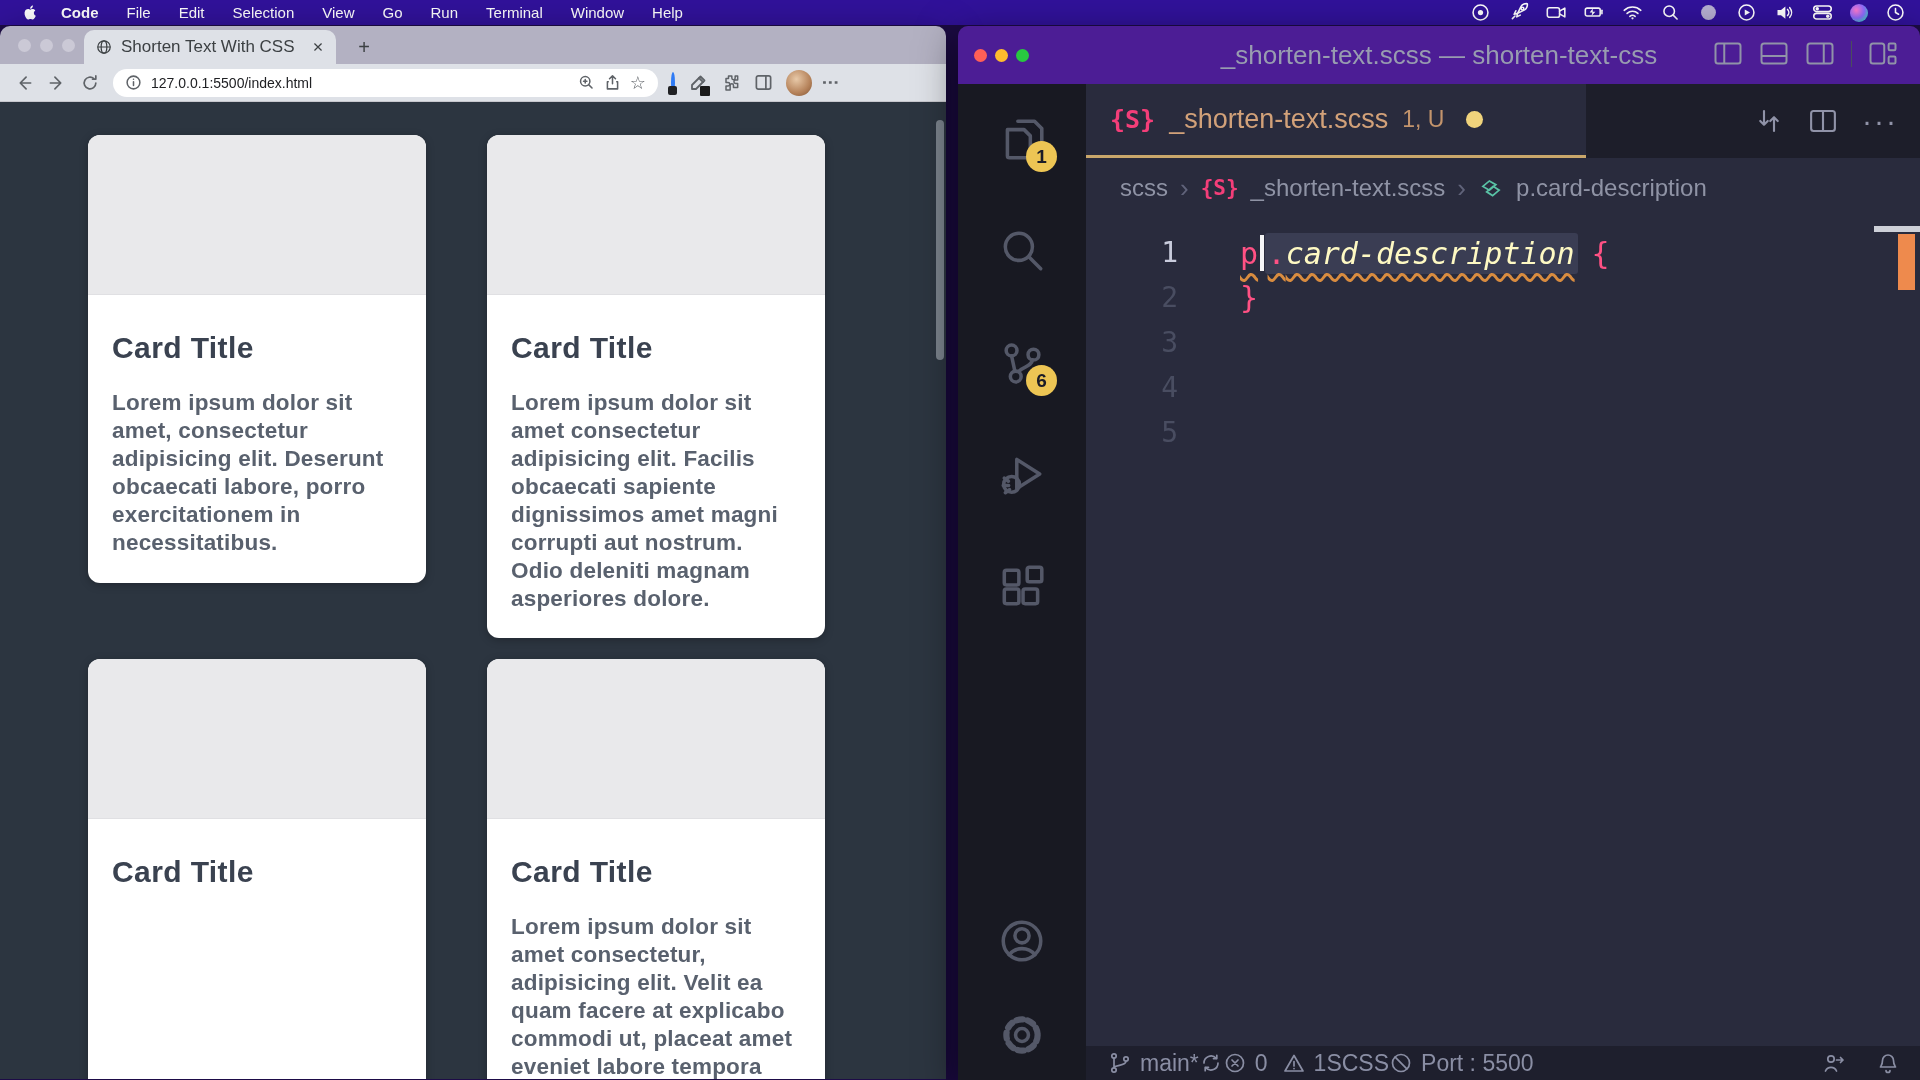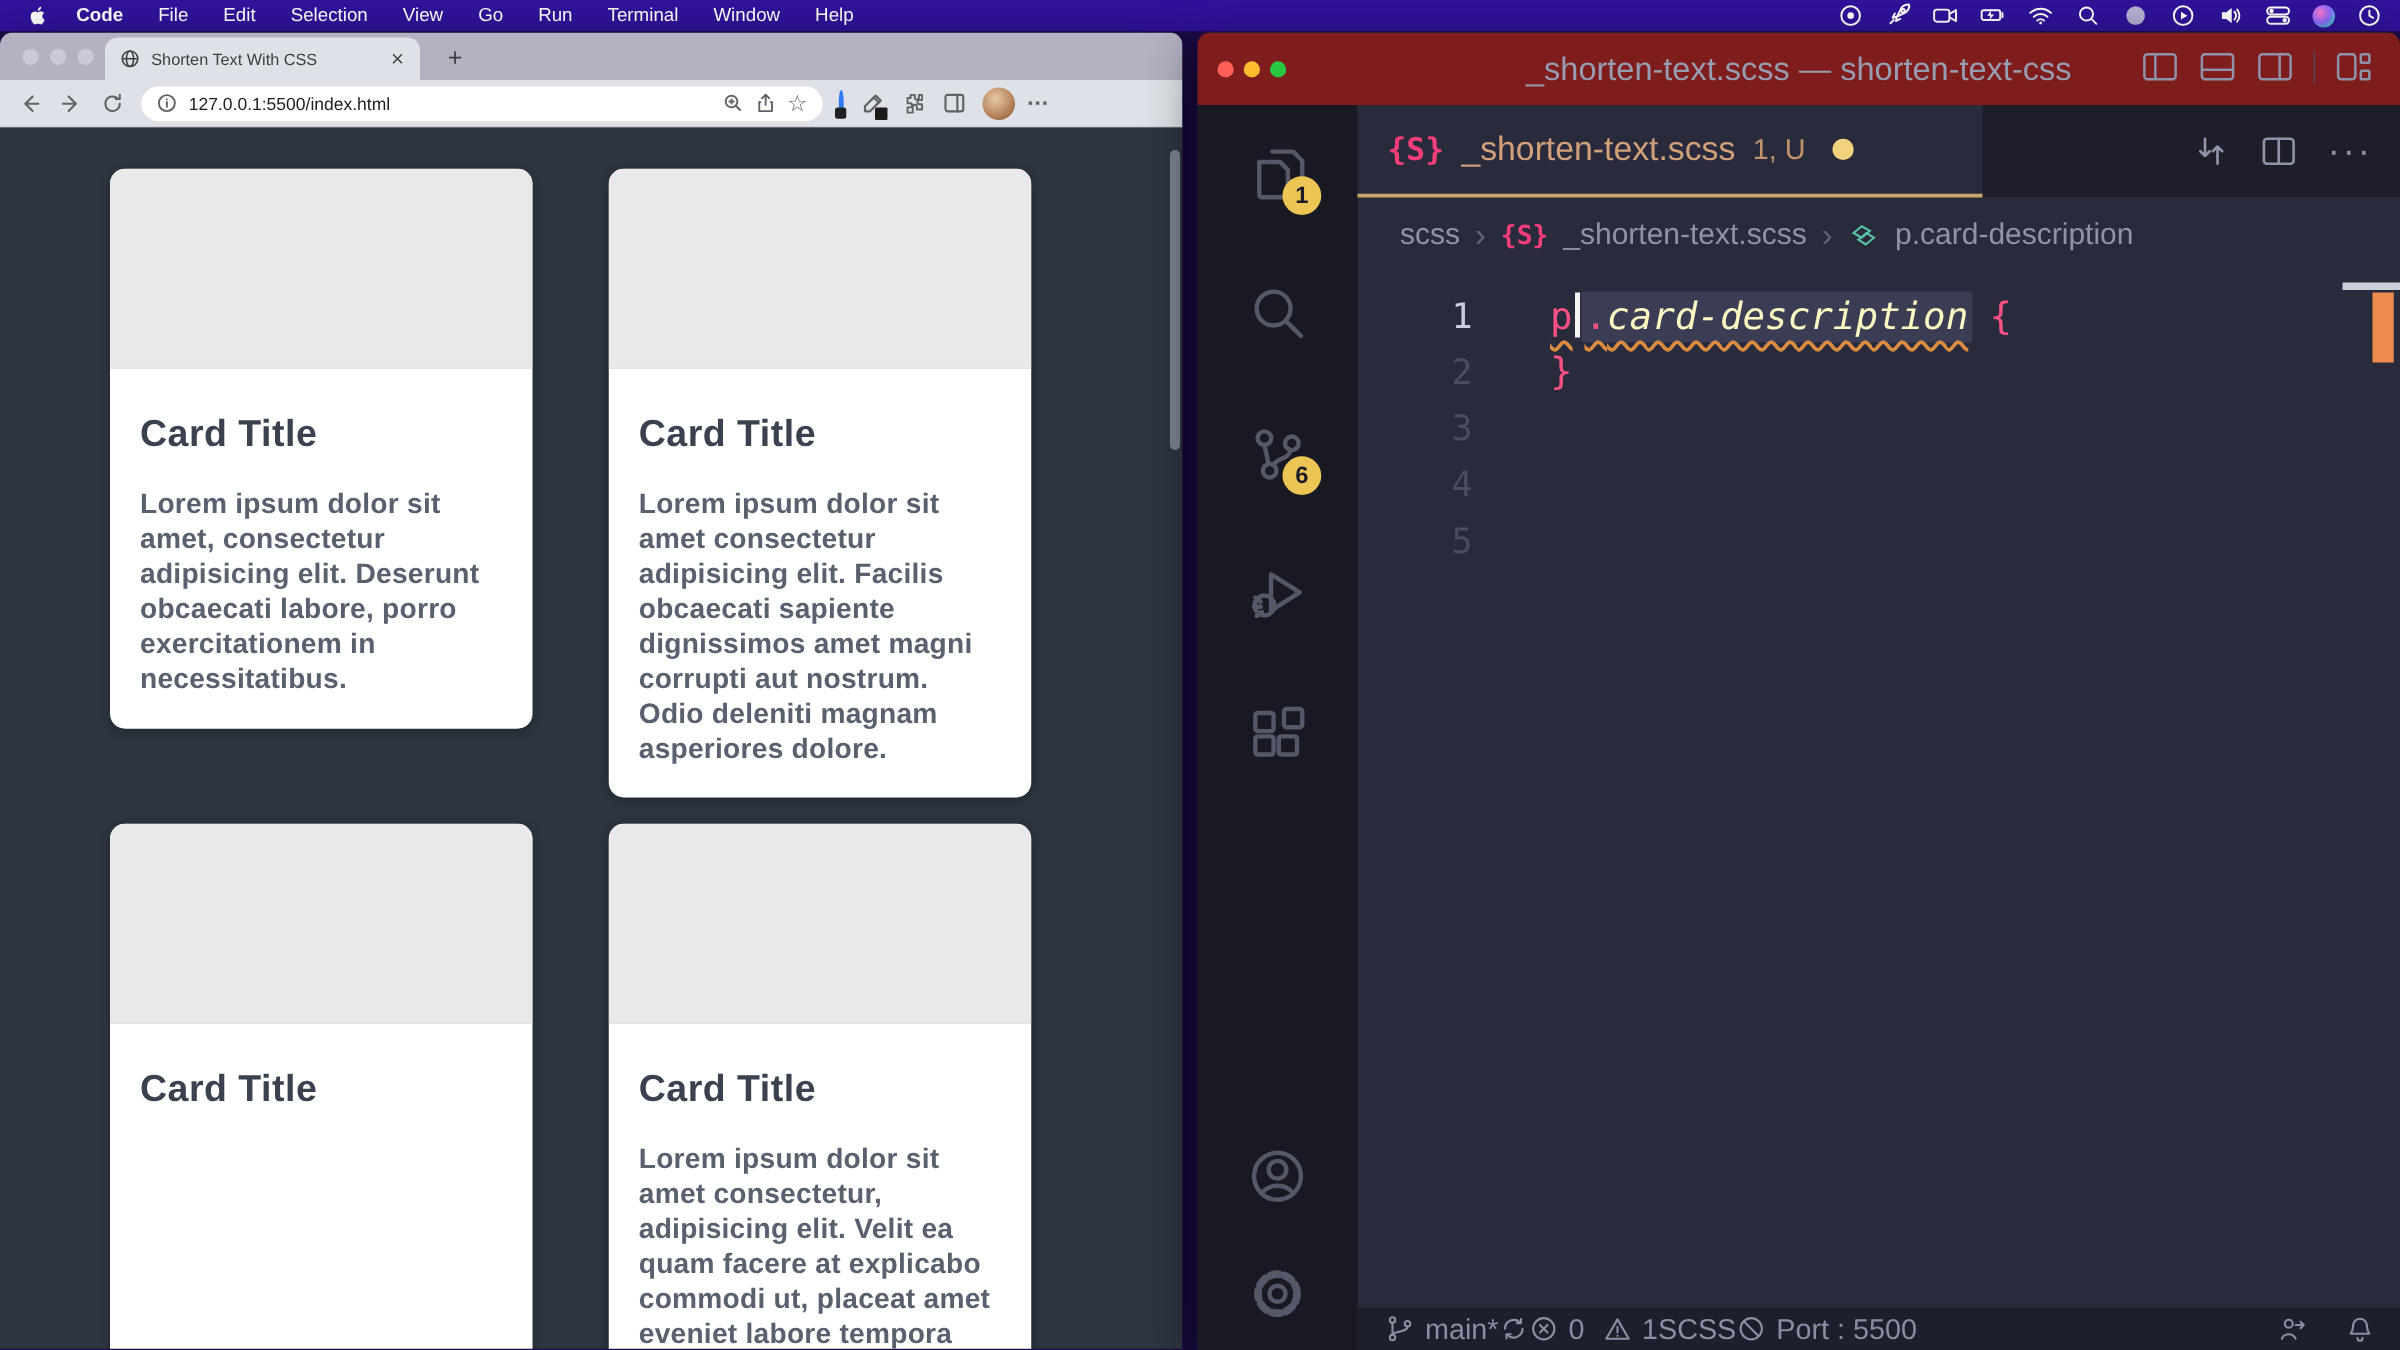--- a/index.html
+++ b/index.html
@@ -23,21 +23,21 @@
   
   .browser { position:absolute; left:0; top:26px; width:946px; height:1054px;
              border-radius:10px 10px 0 0; overflow:hidden;
              box-shadow:0 10px 40px rgba(0,0,0,.45); }
   .tabstrip { height:38px; background:#b3b1c2; position:relative; }
   .traffic { position:absolute; left:18px; top:13px; display:flex; gap:9px; }
   .traffic .dot { width:13px; height:13px; border-radius:50%; background:#cbc9d6; }
   .chrome-tab { position:absolute; left:84px; bottom:0; width:252px; height:34px;
                 background:#dee1e7; border-radius:10px 10px 0 0; display:flex;
                 align-items:center; padding:0 10px 0 12px; gap:9px; }
-  .chrome-tab .title { font-size:13px; color:#3c4043; flex:1; white-space:nowrap;
+  .chrome-tab .title { font-size:17px; color:#3c4043; flex:1; white-space:nowrap;
                        overflow:hidden; }
   .tab-ic { width:16px; height:16px; color:#3c4043; flex:0 0 auto; }
   .tab-ic svg { width:100%; height:100%; stroke:currentColor; fill:none; stroke-width:1.4; }
   .newtab { position:absolute; left:352px; bottom:5px; width:24px; height:24px;
             color:#3c4043; font-size:20px; line-height:24px; text-align:center; }
   .toolbar { height:38px; background:#dee1e7; display:flex; align-items:center;
              padding:0 10px 0 14px; gap:13px; border-bottom:1px solid #c7c7cd; }
   .nav-ic { width:20px; height:20px; color:#5f6368; flex:0 0 auto; }
   .nav-ic svg { width:100%; height:100%; stroke:currentColor; fill:none;
                 stroke-width:2; stroke-linecap:round; stroke-linejoin:round; }
@@ -73,21 +73,21 @@
                letter-spacing:.2px; margin:0; }
   .c1 { height:448px; }
   .c2 { height:503px; }
   .c3 { height:560px; margin-top:76px; }
   .c4 { height:560px; margin-top:21px; }
 
   
   .vscode { position:absolute; left:958px; top:26px; width:962px; height:1054px;
             border-radius:10px 10px 0 0; overflow:hidden; background:#292b3d;
             display:flex; flex-direction:column; box-shadow:0 10px 40px rgba(0,0,0,.5); }
-  .vs-titlebar { height:58px; background:#7f1d1d; position:relative; flex:0 0 auto; }
+  .vs-titlebar { height:58px; background:#4c1d95; position:relative; flex:0 0 auto; }
   .vs-traffic { position:absolute; left:16px; top:23px; display:flex; gap:8px; }
   .vs-traffic .dot { width:13px; height:13px; border-radius:50%; }
   .tl-red { background:#ff5f57; } .tl-yellow { background:#febc2e; } .tl-green { background:#28c840; }
   .vs-title { position:absolute; left:0; right:0; top:0; height:58px; display:flex;
               align-items:center; justify-content:center; color:#989cb0; font-size:26px; }
   .vs-layout { position:absolute; right:22px; top:13px; display:flex; align-items:center; gap:16px; }
   .lay-ic { width:30px; height:30px; color:#9093a8; }
   .lay-ic svg { width:100%; height:100%; stroke:currentColor; fill:none; stroke-width:1.6; }
   .lay-sep { width:1px; height:26px; background:#4a4d5e; }
 

